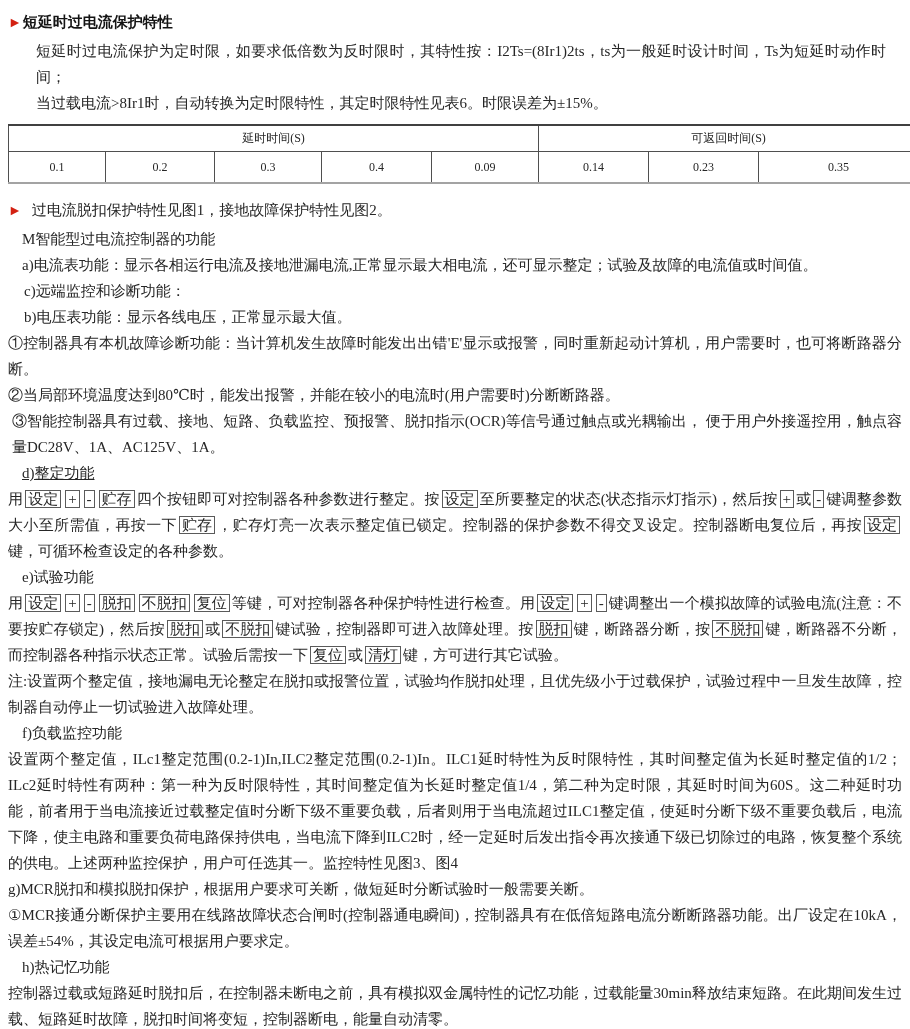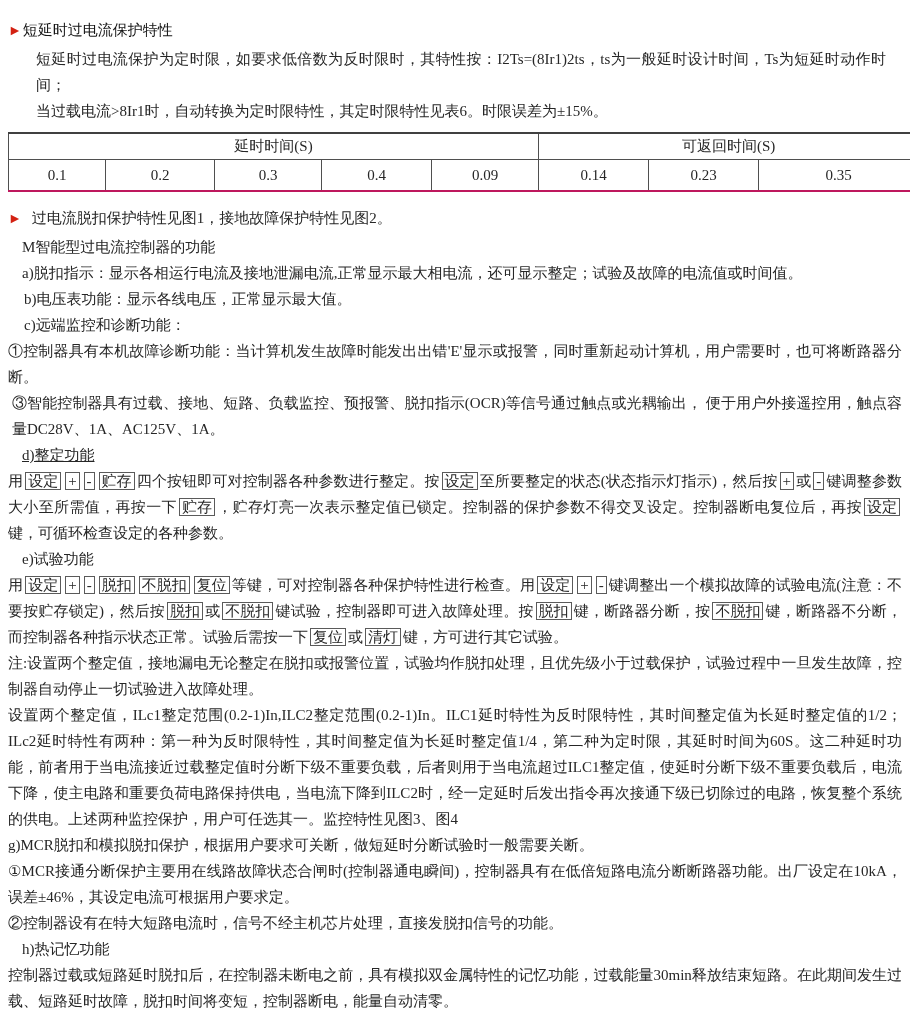--- a/index.html
+++ b/index.html
@@ -5,43 +5,43 @@
   html, body { margin:0; padding:0; background:#ffffff; }
   body {
     width:910px;
     color:#262626;
     font-family:"Liberation Serif","DejaVu Serif",serif;
     font-size:15px;
   }
   .doc { padding:5px 8px 12px 8px; }
 
   .heading { line-height:22px; white-space:nowrap; }
-  .heading.h1 { font-weight:normal; color:#141414; margin-top:14px; }
+  .heading.h1 { font-weight:bold; color:#141414; margin-top:6px; }
   .heading.h2 { font-weight:normal; margin:15px 0 4px 0; }
   .arrow { color:#d32112; font-size:14px; }
   .h1 .arrow { margin-right:1px; }
   .h2 .arrow { margin-right:10px; }
 
   .intro { margin:4px 16px 8px 28px; line-height:26px; text-align:justify; }
 
   table.spec {
     width:100%;
     border-collapse:collapse;
     table-layout:fixed;
     margin:8px 0 12px 0;
   }
   table.spec th, table.spec td {
     border:1px solid #4f4f4f;
     text-align:center;
     font-weight:normal;
-    font-size:15px;
+    font-size:12px;
     padding:0;
   }
   table.spec th { height:25px; border-top:2px solid #404040; }
-  table.spec td { height:30px; border-bottom:2px solid #be185d; }
+  table.spec td { height:30px; border-bottom:2px solid #a3a3a3; }
 
   .blocks { margin-top:2px; }
   .para { line-height:26px; text-align:justify; }
   .key {
     display:inline-block;
     border:1px solid #5a5a5a;
     line-height:16px;
     padding:0 2px;
     margin:0 2px;
     vertical-align:baseline;
@@ -89,31 +89,32 @@
     </tr>
   </tbody>
     </table>
 
   <div class="heading h2">
     <span class="arrow">►</span><span>过电流脱扣保护特性见图1，接地故障保护特性见图2。</span>
   </div>
 
   <div class="blocks">
       <div class="para" style="padding-left: 14px;"><span>M智能型过电流控制器的功能</span></div>
-      <div class="para" style="padding-left: 14px;"><span>a)脱扣指示：显示各相运行电流及接地泄漏电流,正常显示最大相电流，还可显示整定；试验及故障的电流值或时间值。</span></div>
+      <div class="para" style="padding-left: 14px;"><span>a)电流表功能：显示各相运行电流及接地泄漏电流,正常显示最大相电流，还可显示整定；试验及故障的电流值或时间值。</span></div>
+      <div class="para" style="padding-left: 16px;"><span>c)远端监控和诊断功能：</span></div>
       <div class="para" style="padding-left: 16px;"><span>b)电压表功能：显示各线电压，正常显示最大值。</span></div>
-      <div class="para" style="padding-left: 16px;"><span>c)远端监控和诊断功能：</span></div>
       <div class="para"><span>①控制器具有本机故障诊断功能：当计算机发生故障时能发出出错'E'显示或报警，同时重新起动计算机，用户需要时，也可将断路器分断。</span></div>
+      <div class="para"><span>②当局部环境温度达到80℃时，能发出报警，并能在较小的电流时(用户需要时)分断断路器。</span></div>
       <div class="para" style="padding-left: 4px;"><span>③智能控制器具有过载、接地、短路、负载监控、预报警、脱扣指示(OCR)等信号通过触点或光耦输出， 便于用户外接遥控用，触点容量DC28V、1A、AC125V、1A。</span></div>
       <div class="para" style="padding-left: 14px; text-decoration: underline;"><span>d)整定功能</span></div>
       <div class="para"><span>用</span><span class="key">设定</span><span class="key">+</span><span class="key">-</span><span class="key">贮存</span><span>四个按钮即可对控制器各种参数进行整定。按</span><span class="key">设定</span><span>至所要整定的状态(状态指示灯指示)，然后按</span><span class="key">+</span><span>或</span><span class="key">-</span><span>键调整参数大小至所需值，再按一下</span><span class="key">贮存</span><span>，贮存灯亮一次表示整定值已锁定。控制器的保护参数不得交叉设定。控制器断电复位后，再按</span><span class="key">设定</span><span>键，可循环检查设定的各种参数。</span></div>
       <div class="para" style="padding-left: 14px;"><span>e)试验功能</span></div>
       <div class="para"><span>用</span><span class="key">设定</span><span class="key">+</span><span class="key">-</span><span class="key">脱扣</span><span class="key">不脱扣</span><span class="key">复位</span><span>等键，可对控制器各种保护特性进行检查。用</span><span class="key">设定</span><span class="key">+</span><span class="key">-</span><span>键调整出一个模拟故障的试验电流(注意：不要按贮存锁定)，然后按</span><span class="key">脱扣</span><span>或</span><span class="key">不脱扣</span><span>键试验，控制器即可进入故障处理。按</span><span class="key">脱扣</span><span>键，断路器分断，按</span><span class="key">不脱扣</span><span>键，断路器不分断，而控制器各种指示状态正常。试验后需按一下</span><span class="key">复位</span><span>或</span><span class="key">清灯</span><span>键，方可进行其它试验。</span></div>
       <div class="para"><span>注:设置两个整定值，接地漏电无论整定在脱扣或报警位置，试验均作脱扣处理，且优先级小于过载保护，试验过程中一旦发生故障，控制器自动停止一切试验进入故障处理。</span></div>
+      <div class="para" style="padding-left: 14px;"><span>f)负载监控功能</span></div>
       <div class="para"><span>设置两个整定值，ILc1整定范围(0.2-1)In,ILC2整定范围(0.2-1)In。ILC1延时特性为反时限特性，其时间整定值为长延时整定值的1/2；ILc2延时特性有两种：第一种为反时限特性，其时间整定值为长延时整定值1/4，第二种为定时限，其延时时间为60S。这二种延时功能，前者用于当电流接近过载整定值时分断下级不重要负载，后者则用于当电流超过ILC1整定值，使延时分断下级不重要负载后，电流下降，使主电路和重要负荷电路保持供电，当电流下降到ILC2时，经一定延时后发出指令再次接通下级已切除过的电路，恢复整个系统的供电。上述两种监控保护，用户可任选其一。监控特性见图3、图4</span></div>
       <div class="para"><span>g)MCR脱扣和模拟脱扣保护，根据用户要求可关断，做短延时分断试验时一般需要关断。</span></div>
-      <div class="para"><span>①MCR接通分断保护主要用在线路故障状态合闸时(控制器通电瞬间)，控制器具有在低倍短路电流分断断路器功能。出厂设定在10kA，误差±46%，其设定电流可根据用户要求定。</span></div>
-      <div class="para"><span>②控制器设有在特大短路电流时，信号不经主机芯片处理，直接发脱扣信号的功能。</span></div>
+      <div class="para"><span>①MCR接通分断保护主要用在线路故障状态合闸时(控制器通电瞬间)，控制器具有在低倍短路电流分断断路器功能。出厂设定在10kA，误差±54%，其设定电流可根据用户要求定。</span></div>
       <div class="para" style="padding-left: 14px;"><span>h)热记忆功能</span></div>
       <div class="para"><span>控制器过载或短路延时脱扣后，在控制器未断电之前，具有模拟双金属特性的记忆功能，过载能量30min释放结束短路。在此期间发生过载、短路延时故障，脱扣时间将变短，控制器断电，能量自动清零。</span></div>
     </div>
 
 </div>
 
 </body></html>

